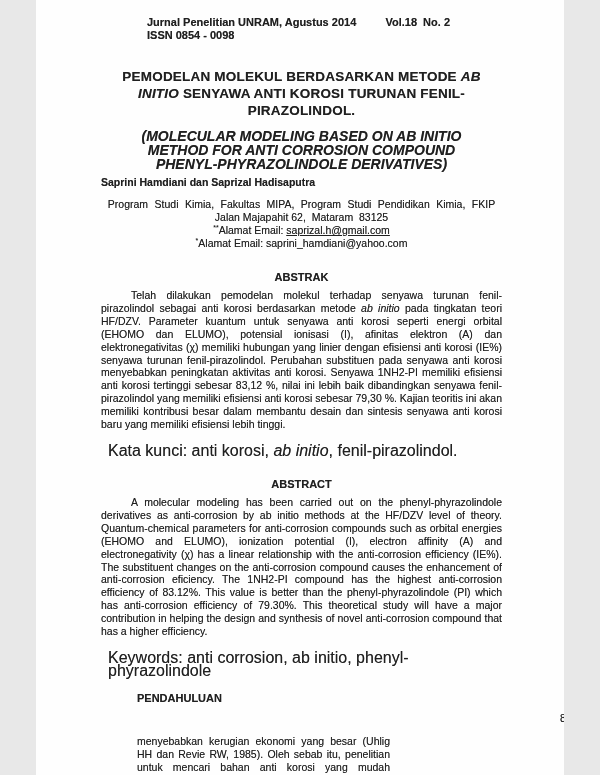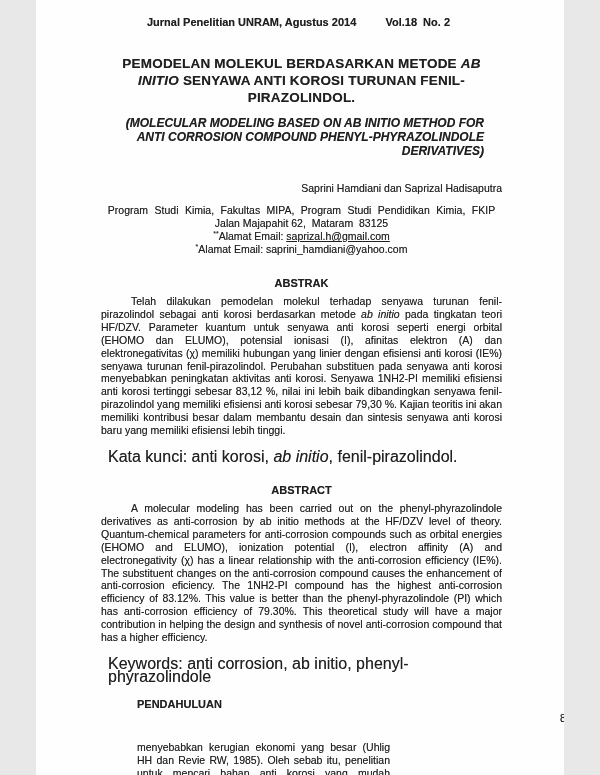--- a/index.html
+++ b/index.html
@@ -15,23 +15,23 @@
     padding:16px 62px 0 65px;
     overflow:hidden;
   }
   .hdr{display:flex;justify-content:space-between;align-items:flex-start;
        font-size:11px;font-weight:bold;line-height:13px;padding-left:46px;}
   .hdr-right{padding-right:52px;}
   .pre{white-space:pre;}
   .title{margin:26px 0 0 0;text-align:center;font-size:13.5px;line-height:17px;
          font-weight:bold;letter-spacing:.2px;}
   .title em{font-style:italic;}
-  .title-en{margin:10px 18px 0 18px;text-align:right;font-size:12px;line-height:14px;
+  .title-en{margin:10px 18px 0 18px;text-align:center;font-size:14px;line-height:14px;
             font-weight:bold;font-style:italic;}
-  .authors{margin-top:24px;text-align:right;font-size:10.5px;font-weight:normal;}
+  .authors{margin-top:5px;text-align:left;font-size:10.5px;font-weight:bold;}
   .affil{margin-top:10px;text-align:center;font-size:10.5px;line-height:13px;}
   .affil-l1{word-spacing:3.5px;}
   .affil sup{font-size:7px;line-height:0;}
   .u{text-decoration:underline;}
   .sec{margin:21px 0 0 0;text-align:center;font-size:11px;font-weight:bold;}
   .para{margin:6px 0 0 0;font-size:10.5px;line-height:12.9px;text-align:justify;}
   .ind{text-indent:30px;}
   .kw{margin:13px 0 0 7px;font-size:16px;line-height:13px;}
   .it{}
   .cols{display:flex;margin:15px 0 0 36px;width:476px;gap:15px;flex-direction:column;}
@@ -44,20 +44,21 @@
   .pgnum{position:absolute;left:524px;top:712px;font-size:10.5px;}
 </style>
 </head>
 <body>
 
 <div class="page">
 
   <header class="hdr">
     <div class="hdr-left">
       <div>Jurnal Penelitian UNRAM, Agustus 2014</div>
+      <div>ISSN 0854 - 0098</div>
     </div>
     <div class="hdr-right pre">Vol.18  No. 2</div>
   </header>
 
   <h1 class="title"><span>PEMODELAN MOLEKUL BERDASARKAN METODE </span><em>AB INITIO</em><span> SENYAWA ANTI KOROSI TURUNAN FENIL-PIRAZOLINDOL.</span></h1>
 
   <h2 class="title-en">(MOLECULAR MODELING BASED ON AB INITIO METHOD FOR ANTI CORROSION COMPOUND PHENYL-PHYRAZOLINDOLE DERIVATIVES)</h2>
 
   <div class="authors">Saprini Hamdiani dan Saprizal Hadisaputra</div>
 

